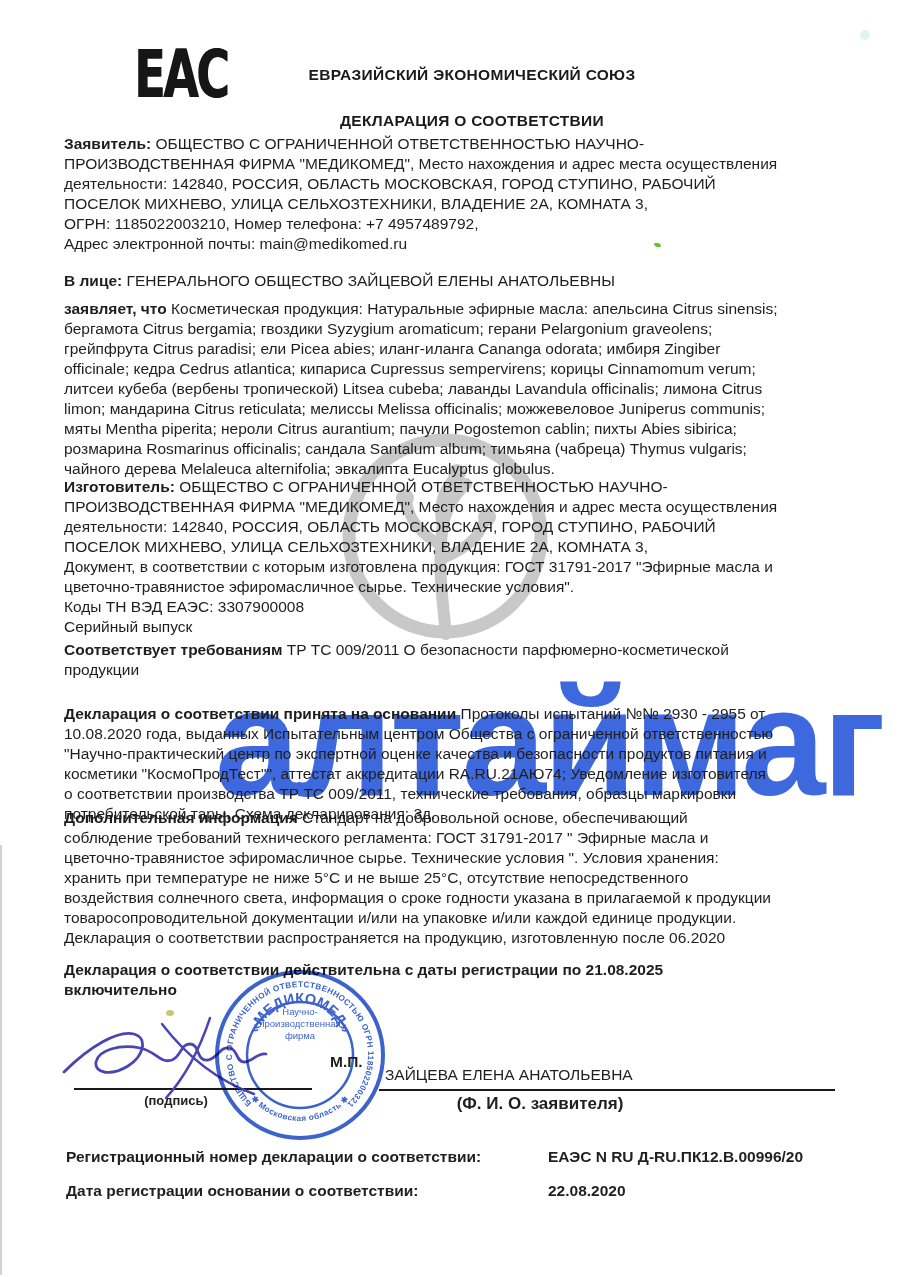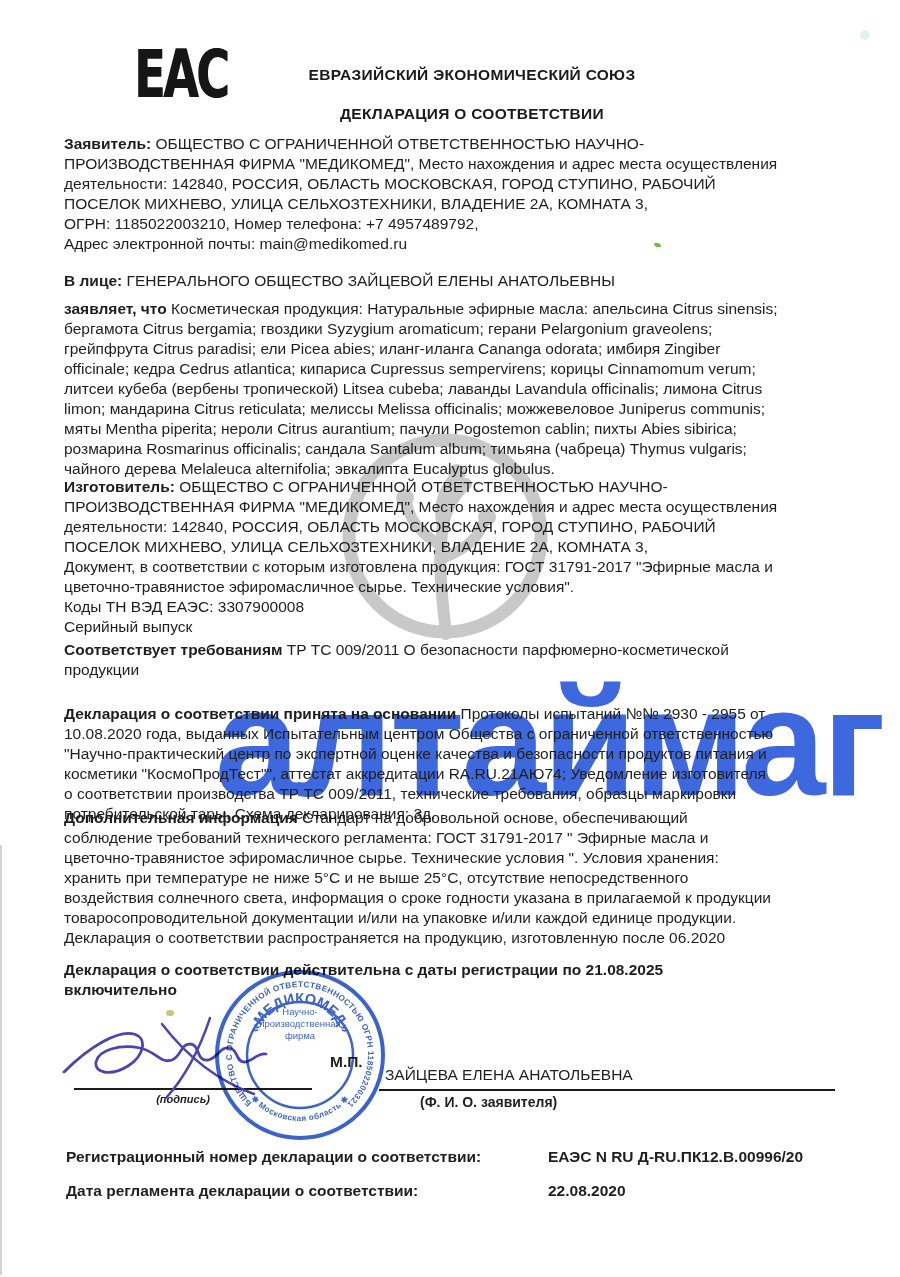--- a/index.html
+++ b/index.html
@@ -20,38 +20,38 @@
   
   .eac{
     position:absolute;left:134px;top:36px;font-size:56px;font-weight:900;
     font-family:"DejaVu Sans", sans-serif;color:#161616;letter-spacing:-3px;
     transform:scale(.82,1.18);transform-origin:top left;z-index:1;
     text-shadow:1px 0 #161616;
   }
   .titles{position:absolute;top:66px;left:0;width:900px;text-align:center;
     padding-left:44px;box-sizing:border-box;z-index:1;}
   .t1,.t2{font-weight:bold;font-size:15.5px;letter-spacing:.3px;color:#1a1a1a;}
-  .t2{margin-top:21px;}
+  .t2{margin-top:28px;}
   
   .para{
     position:absolute;left:64px;width:792px;margin:0;font-size:15.5px;
     line-height:20px;white-space:pre-line;z-index:1;color:#1e1e1e;
   }
   .para b{font-weight:bold;}
   .bold-para{font-weight:bold;}
   
   .sig-svg{position:absolute;left:58px;top:1012px;z-index:3;}
   .sig-line{position:absolute;left:74px;top:1088px;width:238px;border-top:2px solid #1a1a1a;z-index:1;}
-  .sig-caption{position:absolute;left:64px;top:1093px;width:238px;text-align:center;
-    font-size:11px;font-weight:bold;z-index:1;font-style:italic;}
+  .sig-caption{position:absolute;left:57px;top:1093px;width:238px;text-align:center;
+    font-size:13px;font-weight:bold;z-index:1;}
   .mp{position:absolute;left:330px;top:1053px;font-size:15.5px;font-weight:bold;z-index:4;}
   .signer-name{position:absolute;left:385px;top:1066px;font-size:15.5px;z-index:1;white-space:nowrap;}
   .name-line{position:absolute;left:379px;top:1089px;width:456px;border-top:2px solid #1a1a1a;z-index:1;}
-  .name-caption{position:absolute;left:420px;top:1094px;width:240px;text-align:left;
-    font-size:14px;font-weight:bold;z-index:1;}
+  .name-caption{position:absolute;left:420px;top:1094px;width:240px;text-align:center;
+    font-size:17px;font-weight:bold;z-index:1;}
   .stamp{position:absolute;left:210px;top:965px;z-index:3;mix-blend-mode:multiply;opacity:.92;}
   
   .reg-label{position:absolute;left:66px;font-size:15.5px;font-weight:bold;z-index:1;}
   .reg-value{position:absolute;left:548px;font-size:15.5px;font-weight:bold;z-index:1;}
   
   .speck{position:absolute;border-radius:50%;z-index:2;}
   .edge-line{position:absolute;left:0;top:845px;width:2px;height:430px;background:#d2d2d2;z-index:1;}
 </style>
 </head>
 <body>
@@ -155,21 +155,21 @@
     </text>
   </svg>
   <div class="mp">М.П.</div>
 
   <div class="signer-name">ЗАЙЦЕВА ЕЛЕНА АНАТОЛЬЕВНА</div>
   <div class="name-line"></div>
   <div class="name-caption">(Ф. И. О. заявителя)</div>
 
   <div class="reg-label" style="top:1148px">Регистрационный номер декларации о соответствии:</div>
   <div class="reg-value" style="top:1148px">ЕАЭС N RU Д-RU.ПК12.В.00996/20</div>
-  <div class="reg-label" style="top:1182px">Дата регламента декларации о соответствии:</div>
+  <div class="reg-label" style="top:1182px">Дата регистрации основании о соответствии:</div>
   <div class="reg-value" style="top:1182px">22.08.2020</div>
 
   <div class="speck" style="left:654px;top:243px;width:7px;height:4px;background:#6abf3a;transform:rotate(20deg)"></div>
   <div class="speck" style="left:166px;top:1010px;width:8px;height:6px;background:#b9b94f;opacity:.8"></div>
   <div class="speck" style="left:860px;top:30px;width:10px;height:10px;background:#c9ebe8;opacity:.6"></div>
   <div class="edge-line"></div>
 
 </div>
 
 </body></html>

